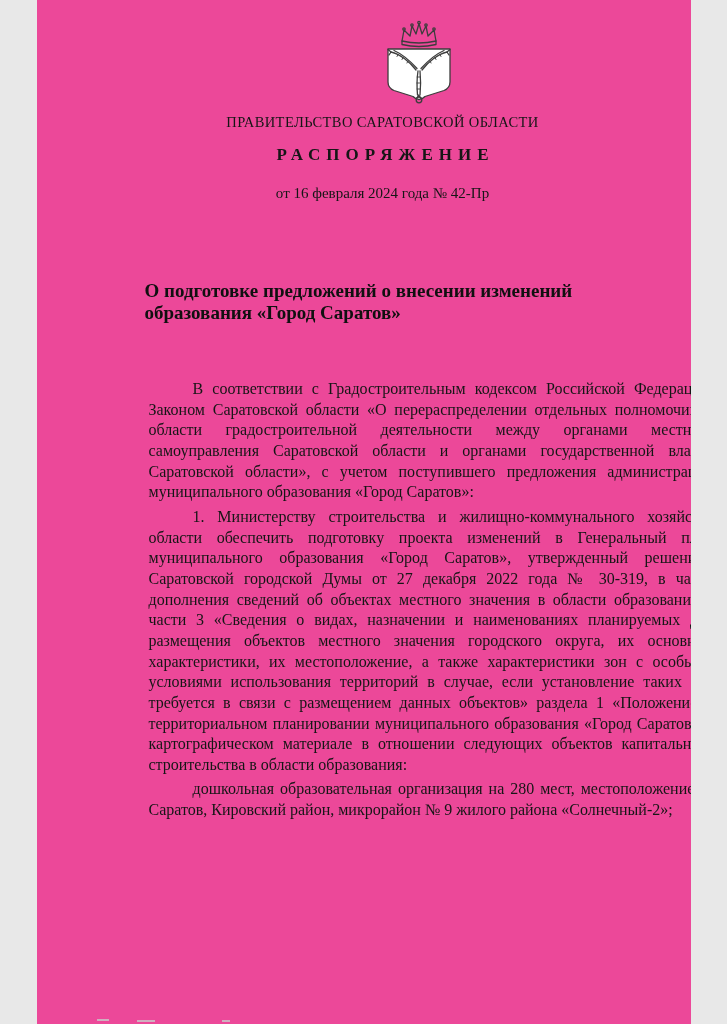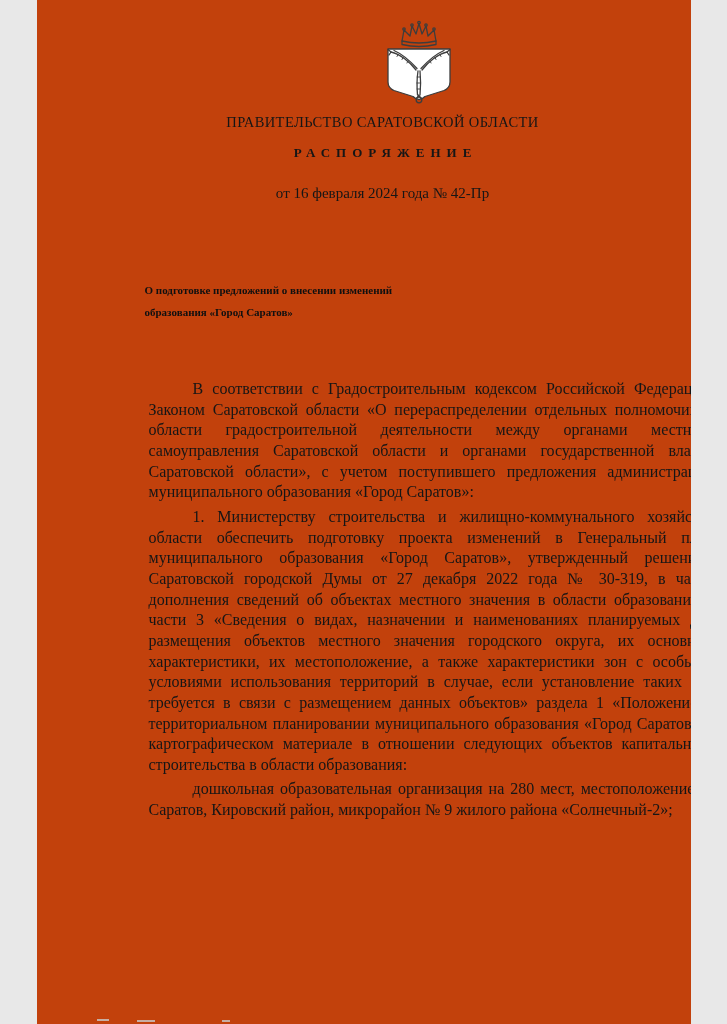--- a/index.html
+++ b/index.html
@@ -1,33 +1,33 @@
 <!DOCTYPE html>
 <html><head>
 <meta charset="utf-8">
 <style>
   html,body { margin:0; padding:0; background:#e8e8e8; }
   .page {
     position:relative;
     width:654px; height:1024px;
     margin:0 auto;
-    background:#c2410c;
+    background:#ec4899;
     font-family:"Liberation Serif","DejaVu Serif",serif;
     color:#161616;
     overflow:hidden;
   }
   .crest { position:absolute; left:340px; top:19px; width:84px; height:88px; }
   .hline { position:absolute; left:38px; right:0; text-align:center; white-space:nowrap; }
   .org      { top:114px; font-size:14.5px; letter-spacing:0.4px; }
-  .doctype  { top:145px; font-size:13px; font-weight:bold; letter-spacing:6px; text-indent:6px;text-align:center; }
+  .doctype  { top:145px; font-size:17px; font-weight:bold; letter-spacing:6px; text-indent:6px;text-align:center; }
   .dateline { top:185px; font-size:15px; }
   .city     { top:228px; font-size:12.5px; }
   .title {
     position:absolute; left:108px; top:280px;
-    font-weight:bold; font-size:11px; line-height:21.5px;
+    font-weight:bold; font-size:19px; line-height:21.5px;
     color:#101010;
   }
   .docbody {
     position:absolute; left:108px; top:375px; width:573px;
     font-size:16px; line-height:20.65px;
     text-align:justify;
   }
   .docbody p { margin:4px; text-indent:44px; }
   .noise-right {
     position:absolute; left:719px; top:385px; width:2px; height:500px;

